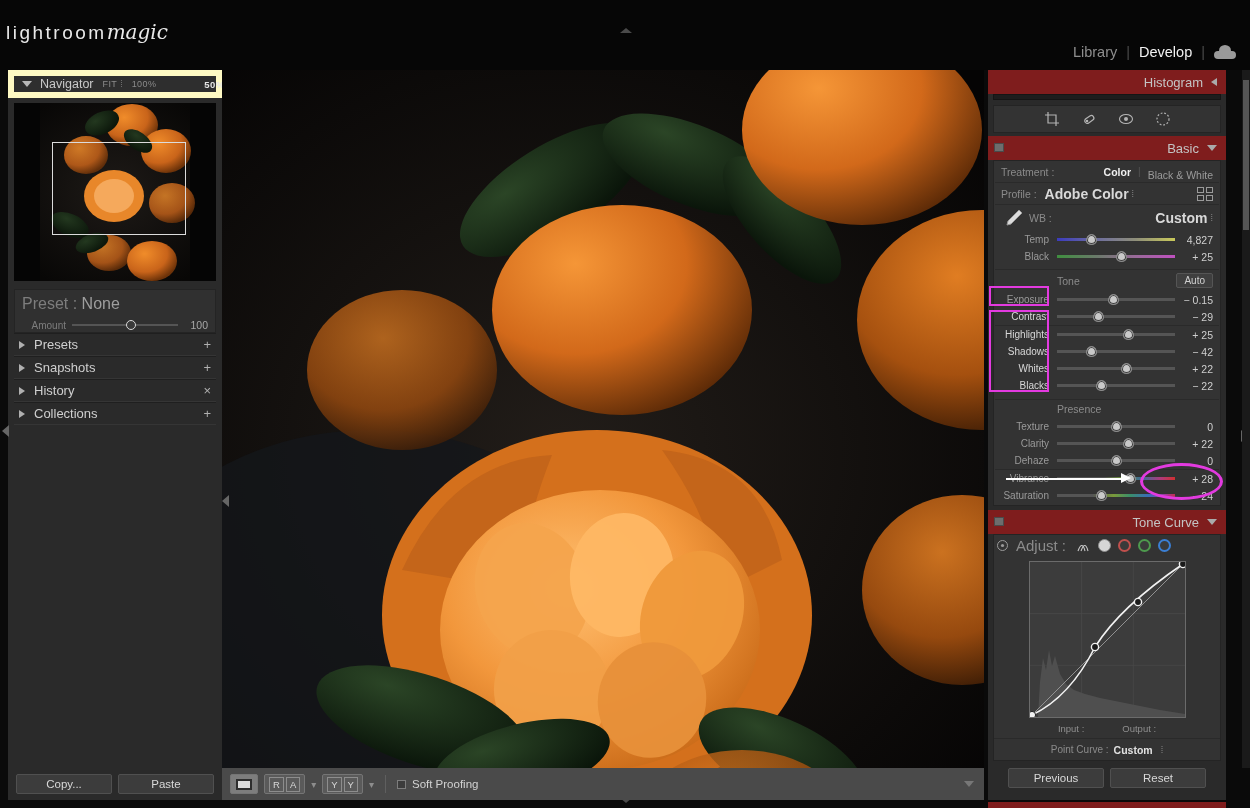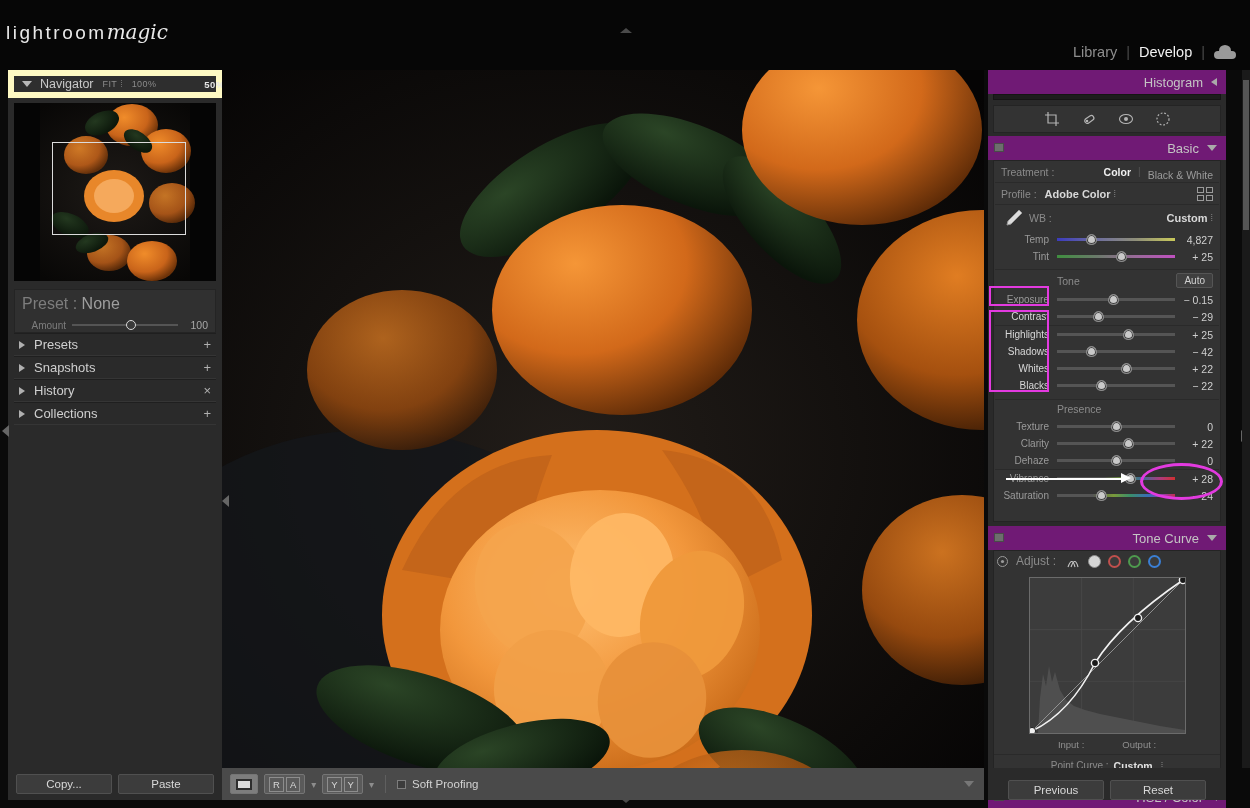--- a/index.html
+++ b/index.html
@@ -47,31 +47,31 @@
   .lsect .plus { color:#b0b0b0; font-size:13px; margin-right:5px; }
 
   
   .center { position:absolute; left:222px; top:70px; width:762px; height:698px; background:#141414; overflow:hidden; }
   .photo { position:absolute; inset:0; }
   .edge-l { position:absolute; left:0; top:425px; width:0;height:0;border-top:6px solid transparent;border-bottom:6px solid transparent;border-right:7px solid #666; }
   .edge-r { position:absolute; right:1px; top:460px; width:0;height:0;border-top:6px solid transparent;border-bottom:6px solid transparent;border-left:7px solid #666; }
 
   
   .rightpanel { position:absolute; left:988px; top:70px; width:238px; height:698px; background:#2a2a2a; }
-  .phdr { height:24px; display:flex; align-items:center; justify-content:flex-end; padding-right:9px; background:#701a75; }
+  .phdr { height:24px; display:flex; align-items:center; justify-content:flex-end; padding-right:9px; background:#7f1d1d; }
   .phdr .t { color:#c4c4c4; font-size:13px; }
   .ar-l { width:0;height:0;border-top:4.5px solid transparent;border-bottom:4.5px solid transparent;border-right:6px solid #aaa; margin-left:8px;}
   .ar-d { width:0;height:0;border-left:5px solid transparent;border-right:5px solid transparent;border-top:6px solid #aaa; margin-left:8px;}
   .sqmark { position:absolute; left:6px; width:10px;height:9px;background:#6d6d6d;border:1px solid #4a4a4a; }
   .histbar { margin:0 5px; height:6px; background:#1d1d1d; border:1px solid #151515; }
   .toolstrip { margin:5px 5px 0 5px; height:28px; background:#333; border:1px solid #242424; display:flex; align-items:center; justify-content:center; gap:21px; }
   .grp { margin:0 5px; background:#333; border:1px solid #242424; }
   .row { display:flex; align-items:center; height:21px; padding:0 7px; }
   .row .lb { color:#8b8b8b; font-size:10.5px; }
-  .row .vv { color:#d9d9d9; font-size:11px; }
+  .row .vv { color:#d9d9d9; font-size:14px; }
   .divln { height:1px; background:#2a2a2a; margin:0 1px; }
   .treat { display:flex; align-items:center; justify-content:flex-end; gap:7px; }
   .treat .on { color:#f0f0f0; font-weight:bold; font-size:10.5px;margin-left:16px; }
   .treat .off { color:#9b9b9b; font-size:10.5px;margin-top:6px; }
   .treat .bar { color:#555; font-size:10px; }
   .sqgrid { display:grid; grid-template-columns:7px 7px; grid-template-rows:6px 6px; gap:2px; }
   .sqgrid i { background:#2f2f2f; border:1px solid #9a9a9a; }
   .sechdr { color:#8b8b8b; font-size:10.5px; }
   .autolbl { color:#d0d0d0; font-size:10px; background:#3f3f3f; border:1px solid #555; border-radius:2px; padding:1px 7px; }
   .srow { display:flex; align-items:center; height:17px; padding:0 7px; }
@@ -80,32 +80,32 @@
   .trk { flex:1; height:3px; position:relative; background:#555; }
   .knob { position:absolute; top:-4px; width:11px; height:11px; margin-left:-5.5px;
           background:#c9c9c9; border-radius:50% 50% 50% 50%/60% 60% 40% 40%;
           border:1px solid #8a8a8a; box-shadow:0 0 0 1px #3a3a3a inset; }
   .srow .vl { color:#cfcfcf; font-size:10.5px; width:38px; text-align:right; flex:none; }
   .hlbox { position:absolute; border:2.5px solid #e33ae0; }
 
   
   .curvewrap { margin:0 5px; background:#333; border:1px solid #242424; }
   .adjrow { display:flex; align-items:center; height:20px; padding-left:22px; gap:7px; }
-  .adjrow .al { color:#8b8b8b; font-size:12px; margin-right:3px; }
+  .adjrow .al { color:#8b8b8b; font-size:15px; margin-right:3px; }
   .chip { width:13px;height:13px;border-radius:50%; }
   .graphbox { margin:6px auto 0 auto; width:157px; height:157px; background:#3c3c3c; border:1px solid #6b6b6b; position:relative; }
   .iorow { display:flex; justify-content:center; gap:38px; height:20px; align-items:center; color:#8f8f8f; font-size:9.5px; }
   .pcrow { display:flex; align-items:center; justify-content:center; height:22px; gap:5px; border-top:1px solid #2a2a2a; }
   .pcrow .l { color:#8b8b8b; font-size:10px; }
   .pcrow .v { color:#e2e2e2; font-size:10.5px; font-weight:bold; }
   .ellipse-hl { position:absolute; border:3px solid #e33ae0; border-radius:50%; }
 
   
   .lbot { position:absolute; left:8px; top:768px; width:214px; height:32px; background:#2a2a2a; display:flex; align-items:center; justify-content:center; gap:6px; }
-  .rbot { position:absolute; left:988px; top:768px; width:238px; height:32px; background:#2a2a2a; display:flex; align-items:flex-end; justify-content:center; gap:6px; }
+  .rbot { position:absolute; left:988px; top:768px; width:238px; height:32px; background:#2a2a2a; display:flex; align-items:flex-start; justify-content:center; gap:6px; }
   .btn { width:96px; height:20px; background:#3c3c3c; border:1px solid #505050; border-radius:2px; color:#d8d8d8; font-size:11.5px; display:flex; align-items:center; justify-content:center; }
   .cbot { position:absolute; left:222px; top:768px; width:762px; height:32px; background:#4a4a4a; display:flex; align-items:center; padding-left:8px; gap:6px; }
   .vbtn { height:20px; background:#5a5a5a; border:1px solid #757575; border-radius:2px; color:#d8d8d8; font-size:9.5px; display:flex; align-items:center; justify-content:center; padding:0 4px; gap:2px; }
   .vsep { color:#8d8d8d; font-size:10px; }
   .chk { width:9px;height:9px;background:#3c3c3c;border:1px solid #7d7d7d; }
   .sp-lbl { color:#d2d2d2; font-size:11.5px; }
   .cbot-car { margin-left:auto; margin-right:10px; width:0;height:0;border-left:5px solid transparent;border-right:5px solid transparent;border-top:6px solid #777; }
   .scrollv { position:absolute; right:0; top:70px; width:8px; height:698px; background:#1a1a1a; }
   .scrollv i { position:absolute; left:1px; top:10px; width:6px; height:150px; background:#555; }
 </style>
@@ -337,21 +337,21 @@
       </div>
 
       <div class="srow">
         <span class="nm">Temp</span>
         <span class="trk" style="background:linear-gradient(90deg,#3b3bbd,#6d6d9e,#8f8f7a,#c9c95a);">
             <i class="knob" style="left:29%;"></i>
           </span>
         <span class="vl">4,827</span>
       </div>
       <div class="srow">
-        <span class="nm">Tint</span>
+        <span class="nm">Black</span>
         <span class="trk" style="background:linear-gradient(90deg,#3f8f3f,#6a7a6a,#9a6a9a,#c050c0);">
             <i class="knob" style="left:55%;"></i>
           </span>
         <span class="vl">+ 25</span>
       </div>
       <div class="divln" style="margin-top:4px;"></div>
 
       <div class="row">
         <span style="width:56px;"></span>
         <span class="sechdr">Tone</span>
@@ -430,21 +430,21 @@
         <span class="vl">0</span>
       </div>
       <div class="divln"></div>
       <div class="srow">
         <span class="nm">Vibrance</span>
         <span class="trk" style="background:linear-gradient(90deg,#555 0%,#555 40%,#6a8f3a 55%,#3a6a9a 72%,#b03a7a 88%,#d03030 100%);">
             <i class="knob" style="left:62%;"></i>
           </span>
         <span class="vl">+ 28</span>
       </div>
-      <div class="srow" style="margin-bottom:17px;">
+      <div class="srow" style="margin-bottom:1px;">
         <span class="nm">Saturation</span>
         <span class="trk" style="background:linear-gradient(90deg,#555 0%,#555 30%,#7a9a3a 48%,#3a8f6a 62%,#3a6aba 78%,#a03a9a 92%,#c03050 100%);">
             <i class="knob" style="left:38%;"></i>
           </span>
         <span class="vl">− 24</span>
       </div>
     </div>
 
     <div class="phdr" style="position:relative;margin-top:4px;">
       <span class="sqmark" style="top:7px;"></span>

